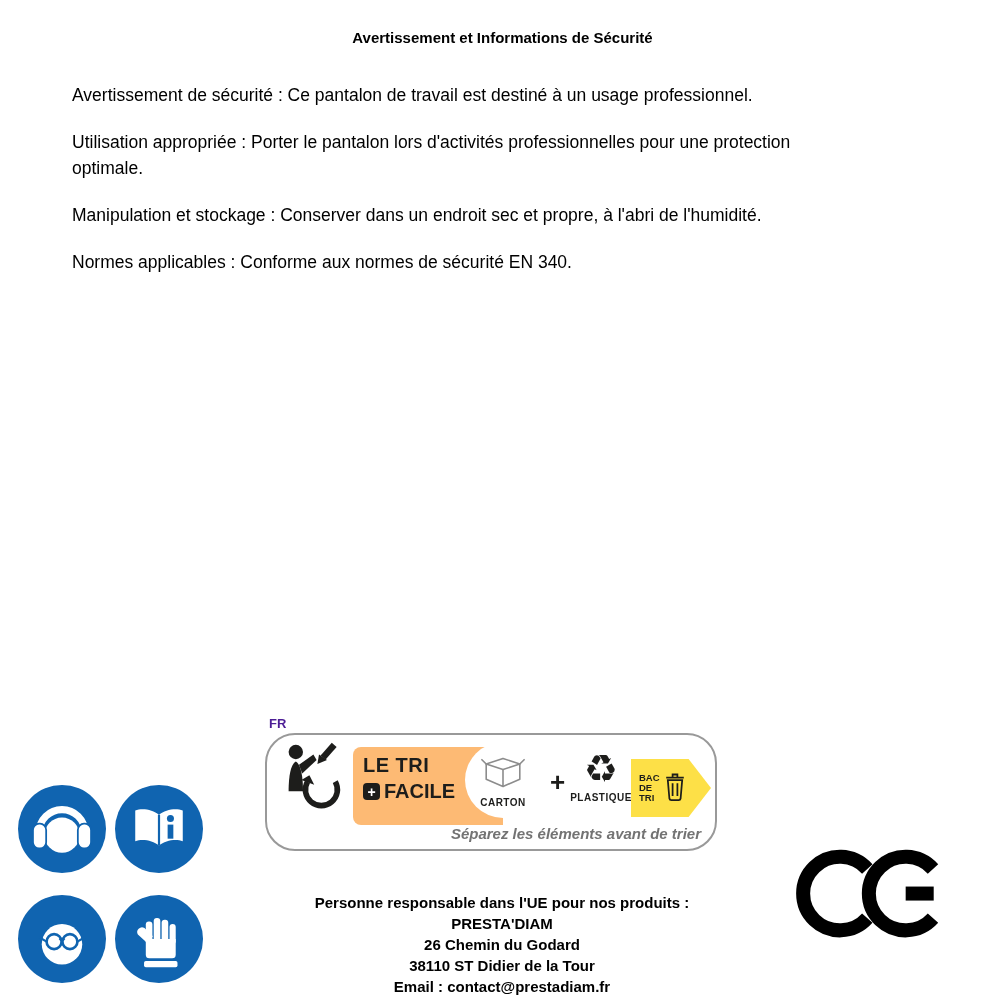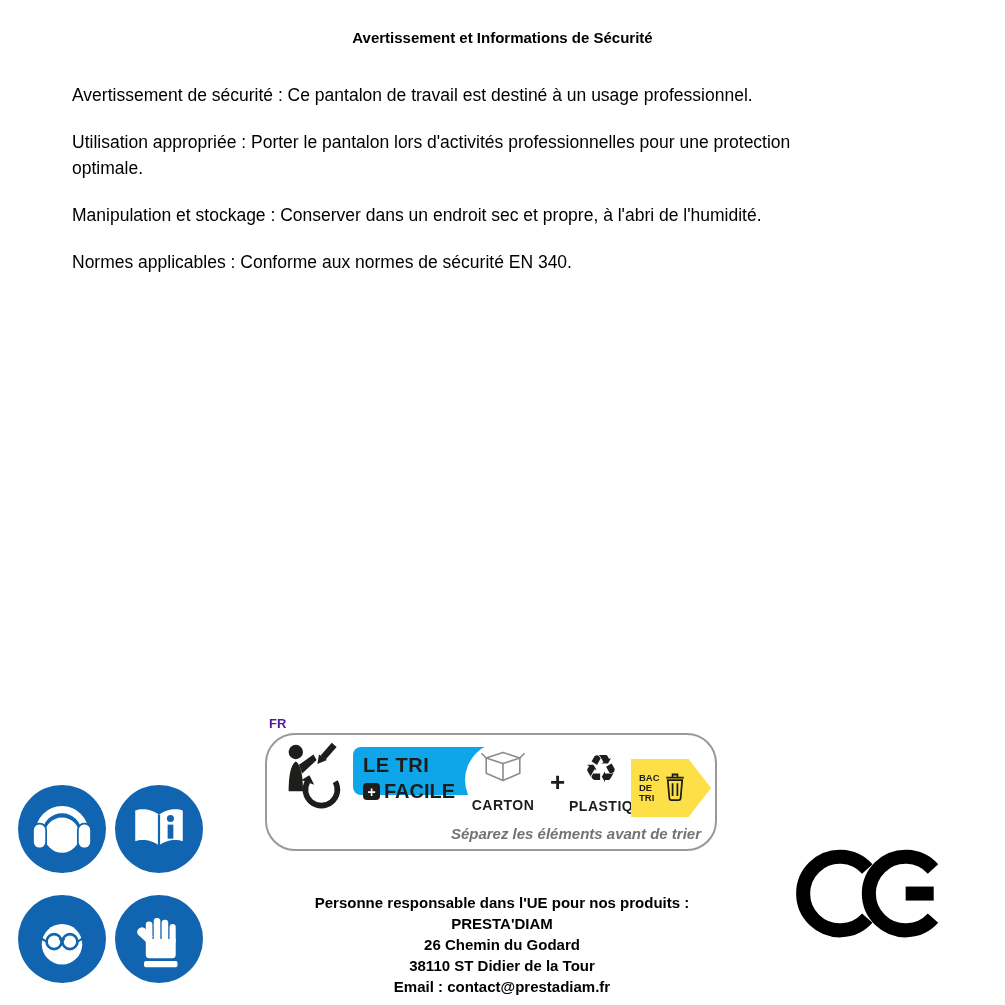--- a/index.html
+++ b/index.html
@@ -28,38 +28,38 @@
 
   
   .triman-wrap { position:absolute; left:265px; top:712px; }
   .fr { font-size:13px; font-weight:bold; margin:4px 0 2px 4px; color:#4c1d95; }
   .capsule {
     position:relative; width:452px; height:118px; box-sizing:border-box;
     border:2px solid #999; border-radius:30px; background:#fff;
   }
   .triman-svg { position:absolute; left:8px; top:5px; }
   .band {
-    position:absolute; left:86px; top:12px; width:150px; height:48px;
-    background:#0ea5e9; border-radius:8px 0 0 8px;
+    position:absolute; left:86px; top:12px; width:150px; height:78px;
+    background:#fdba74; border-radius:8px 0 0 8px;
     padding:7px 0 0 10px; box-sizing:border-box; color:#1d1d1b;
   }
   .band-line1 { font-size:20px; font-weight:800; letter-spacing:.5px; }
   .band-line2 { display:flex; align-items:center; gap:4px; margin-top:3px; }
   .plus-box {
     width:17px; height:17px; background:#1d1d1b; color:#fff; border-radius:4px;
     display:flex; align-items:center; justify-content:center;
     font-size:14px; font-weight:800;
   }
   .band-facile { font-size:20px; font-weight:800; }
   .mat-circle {
     position:absolute; left:198px; top:7px; width:76px; height:76px;
     background:#fff; border-radius:50%;
     display:flex; flex-direction:column; align-items:center; justify-content:center;
   }
-  .mat-label { font-size:14px; font-weight:800; letter-spacing:.5px; color:#1d1d1b; margin-top:8px; }
+  .mat-label { font-size:10px; font-weight:800; letter-spacing:.5px; color:#1d1d1b; margin-top:2px; }
   .mat-plus { position:absolute; left:283px; top:32px; font-size:26px; font-weight:800; color:#1d1d1b; }
   .plastique { position:absolute; left:302px; top:13px; width:64px; text-align:center; }
   .recycle-glyph { font-size:38px; line-height:42px; color:#1d1d1b; font-family:"DejaVu Sans",sans-serif; }
   .pennant {
     position:absolute; left:364px; top:24px; width:80px; height:58px;
     background:#fde047;
     clip-path:polygon(0 0, 72% 0, 100% 50%, 72% 100%, 0 100%);
     display:flex; align-items:center; gap:3px;
     padding-left:8px; box-sizing:border-box;
   }

